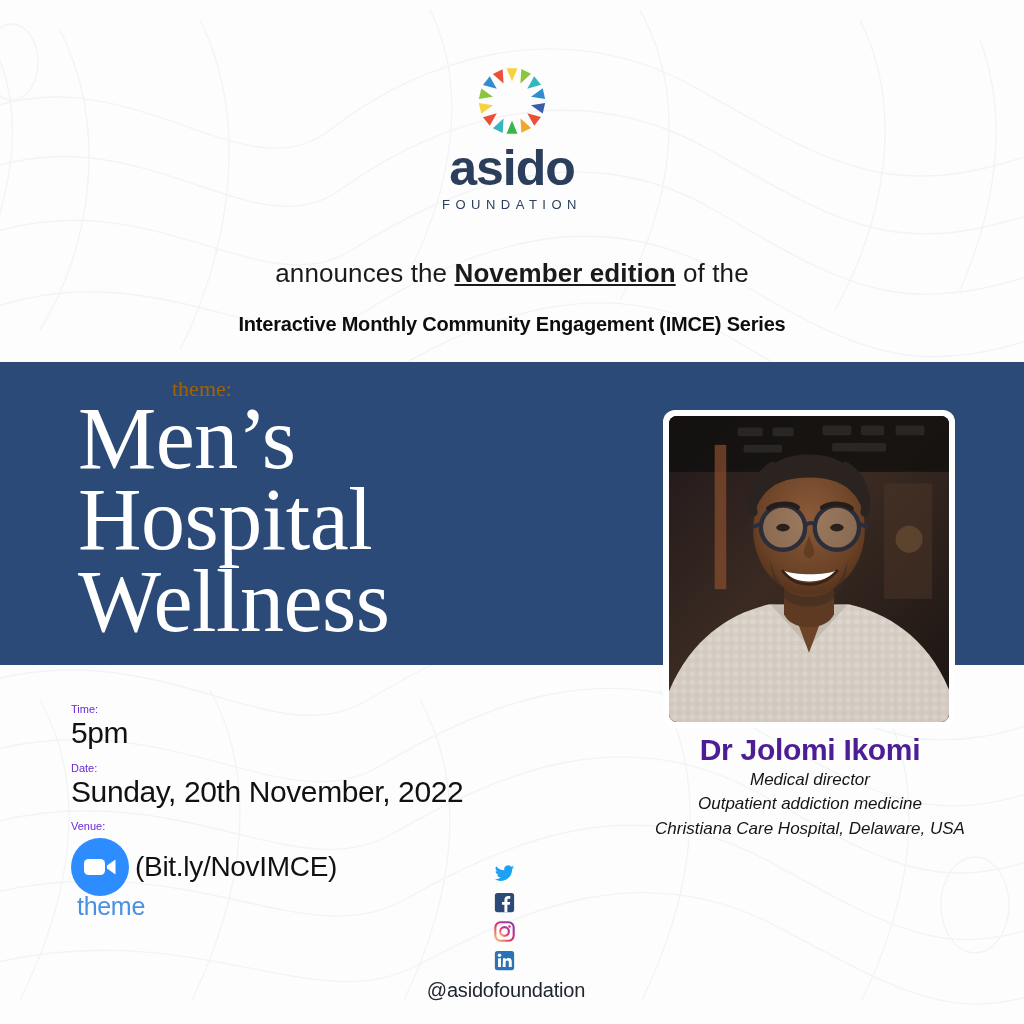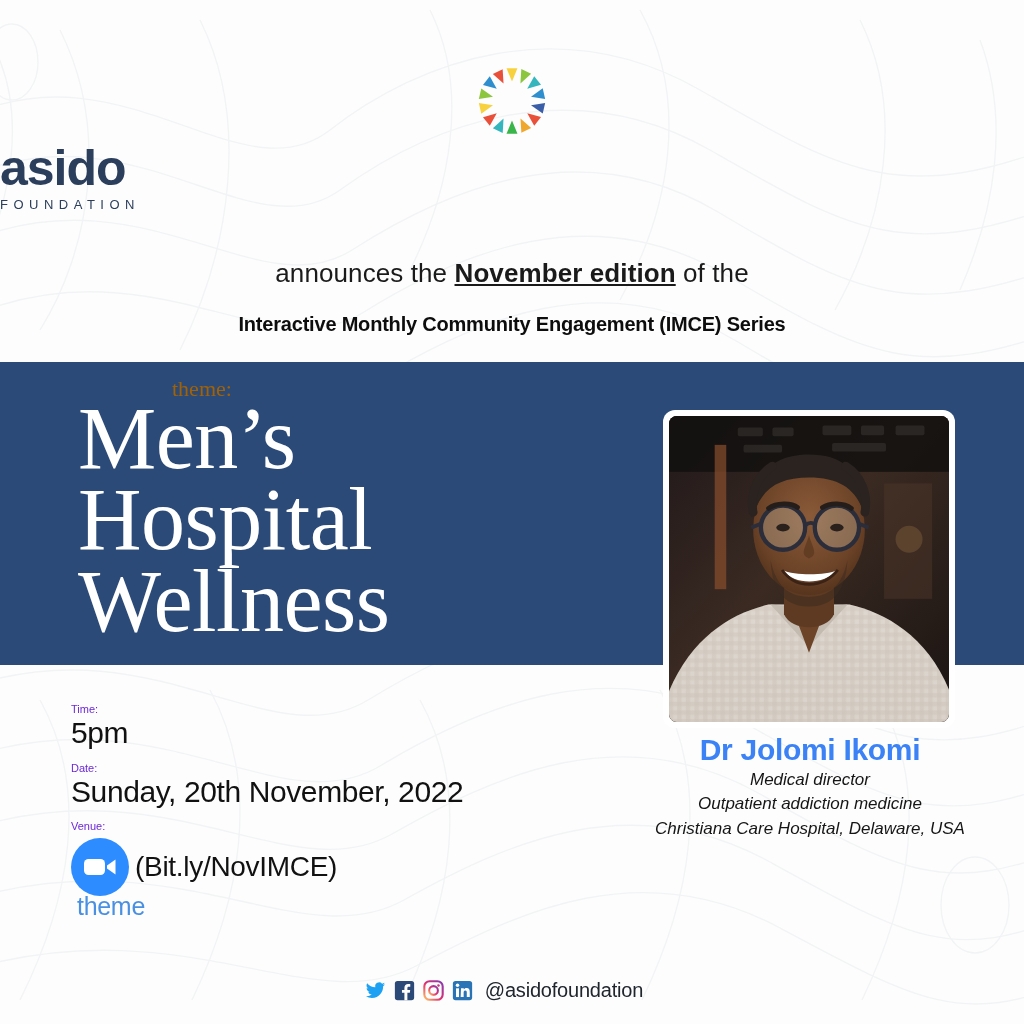--- a/index.html
+++ b/index.html
@@ -23,20 +23,21 @@
     pointer-events: none;
     opacity: 0.55;
   }
   
   .logo-block {
     position: absolute;
     top: 62px;
     left: 0;
     width: 1024px;
     z-index: 3;
+    text-align: center;
   }
   .logo-mark {
     width: 78px;
     height: 78px;
     margin: 0 auto;
     display: block;
   }
   .logo-word {
     margin-top: 2px;
     font-size: 50px;
@@ -139,21 +140,21 @@
     position: absolute;
     left: 600px;
     top: 733px;
     width: 420px;
     text-align: center;
     z-index: 3;
   }
   .speaker-name {
     font-size: 30px;
     font-weight: 700;
-    color: #3b82f6;
+    color: #4c1d95;
     letter-spacing: -0.3px;
   }
   .speaker-role {
     font-size: 17px;
     font-style: italic;
     color: #151515;
     line-height: 1.32;
     margin-top: 2px;
   }
   
@@ -210,20 +211,21 @@
   .footer {
     position: absolute;
     left: 0;
     bottom: 22px;
     width: 1008px;
     display: flex;
     align-items: center;
     justify-content: center;
     gap: 8px;
     z-index: 3;
+    flex-direction: column;
   }
   .social-icon { width: 21px; height: 21px; display: block; }
   .handle {
     font-size: 20px;
     color: #20262e;
     margin-left: 4px;
     letter-spacing: -0.2px;
   }
 </style>
 </head>

